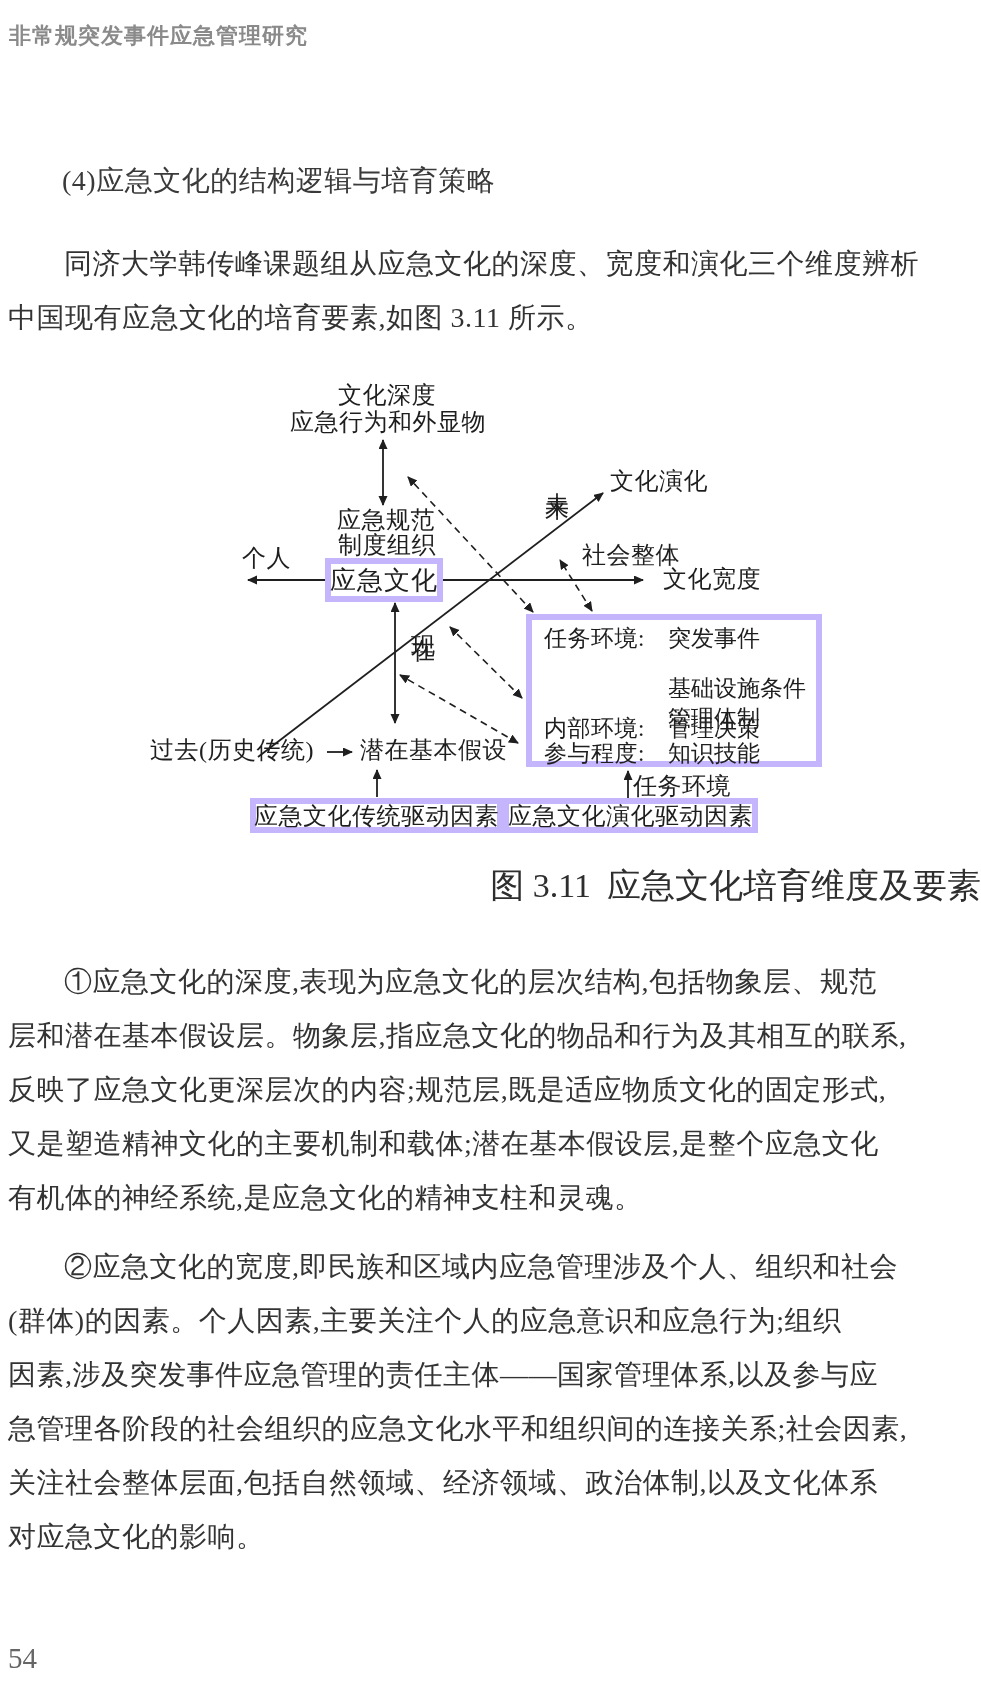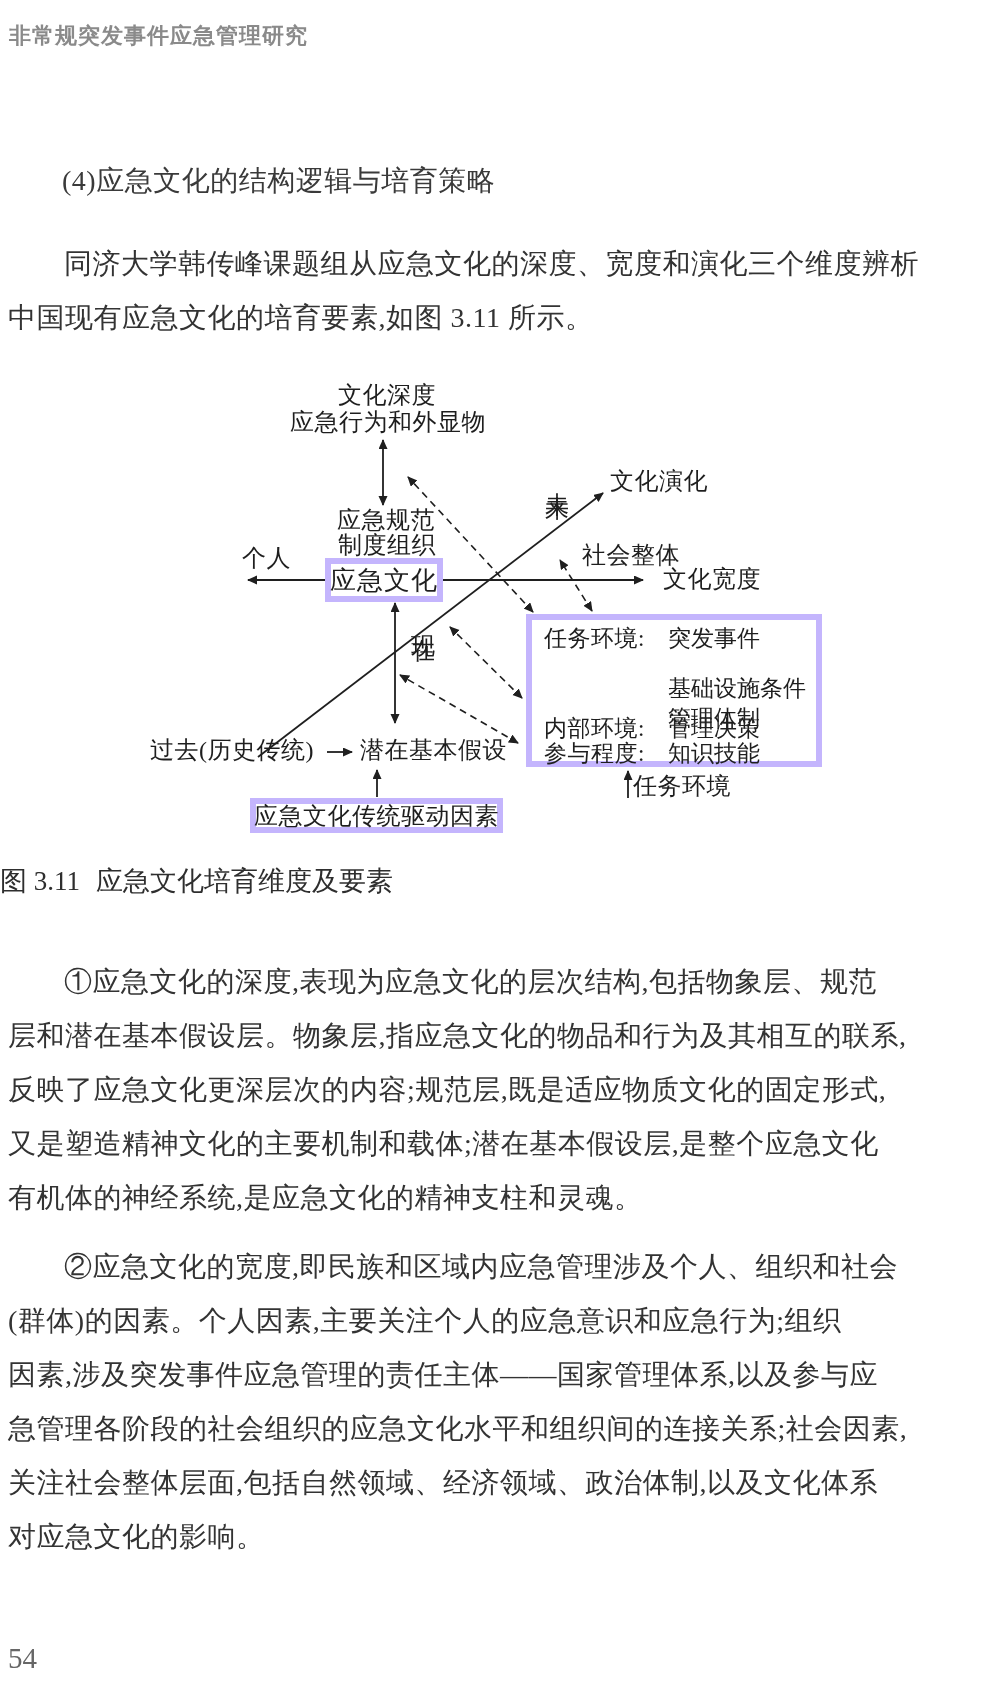--- a/index.html
+++ b/index.html
@@ -33,22 +33,22 @@
     position:absolute;background:#fff;border:6px solid #c4b5fd;box-sizing:border-box;
     display:flex;align-items:center;justify-content:center;
     font-size:25px;color:#1e1e1e;white-space:nowrap;
   }
   .centerbox{left:325px;top:188px;width:118px;height:44px;font-size:26px;letter-spacing:1px;}
   .envbox{left:526px;top:244px;width:296px;height:153px;display:block;}
   .envrow{position:absolute;left:12px;font-size:23px;line-height:25px;white-space:nowrap;}
   .envlabel{display:inline-block;width:124px;letter-spacing:0.5px;}
   .driverbox{top:428px;height:35px;font-size:24px;letter-spacing:0.5px;}
   .caption{
-    position:absolute;left:0;top:863px;width:981px;text-align:left;
-    font-size:27px;color:#2e2e2e;
+    position:absolute;left:0;top:863px;width:981px;text-align:right;
+    font-size:34px;color:#2e2e2e;
   }
   .caption .cap-prefix{margin-right:16px;}
   .page-number{
     position:absolute;left:8px;top:1642px;font-size:29px;color:#666;
   }
 </style>
 </head>
 <body>
 
 <div class="page">
@@ -121,20 +121,21 @@
       </div>
       <div class="envrow" style="top:96px;">
         <span class="envlabel">内部环境:</span><span>管理决策</span>
       </div>
       <div class="envrow" style="top:121px;">
         <span class="envlabel">参与程度:</span><span>知识技能</span>
       </div>
     </div>
 
     <div class="fbox driverbox" style="left:250px;width:253px;">应急文化传统驱动因素</div>
+    <div class="fbox driverbox" style="left:503px;width:255px;">应急文化演化驱动因素</div>
   </div>
 
   <div class="caption">
     <span class="cap-prefix">图 3.11</span><span>应急文化培育维度及要素</span>
   </div>
 
   <div class="para" id="para-item2">
       <div>②应急文化的宽度,即民族和区域内应急管理涉及个人、组织和社会</div>
       <div>(群体)的因素。个人因素,主要关注个人的应急意识和应急行为;组织</div>
       <div>因素,涉及突发事件应急管理的责任主体——国家管理体系,以及参与应</div>

